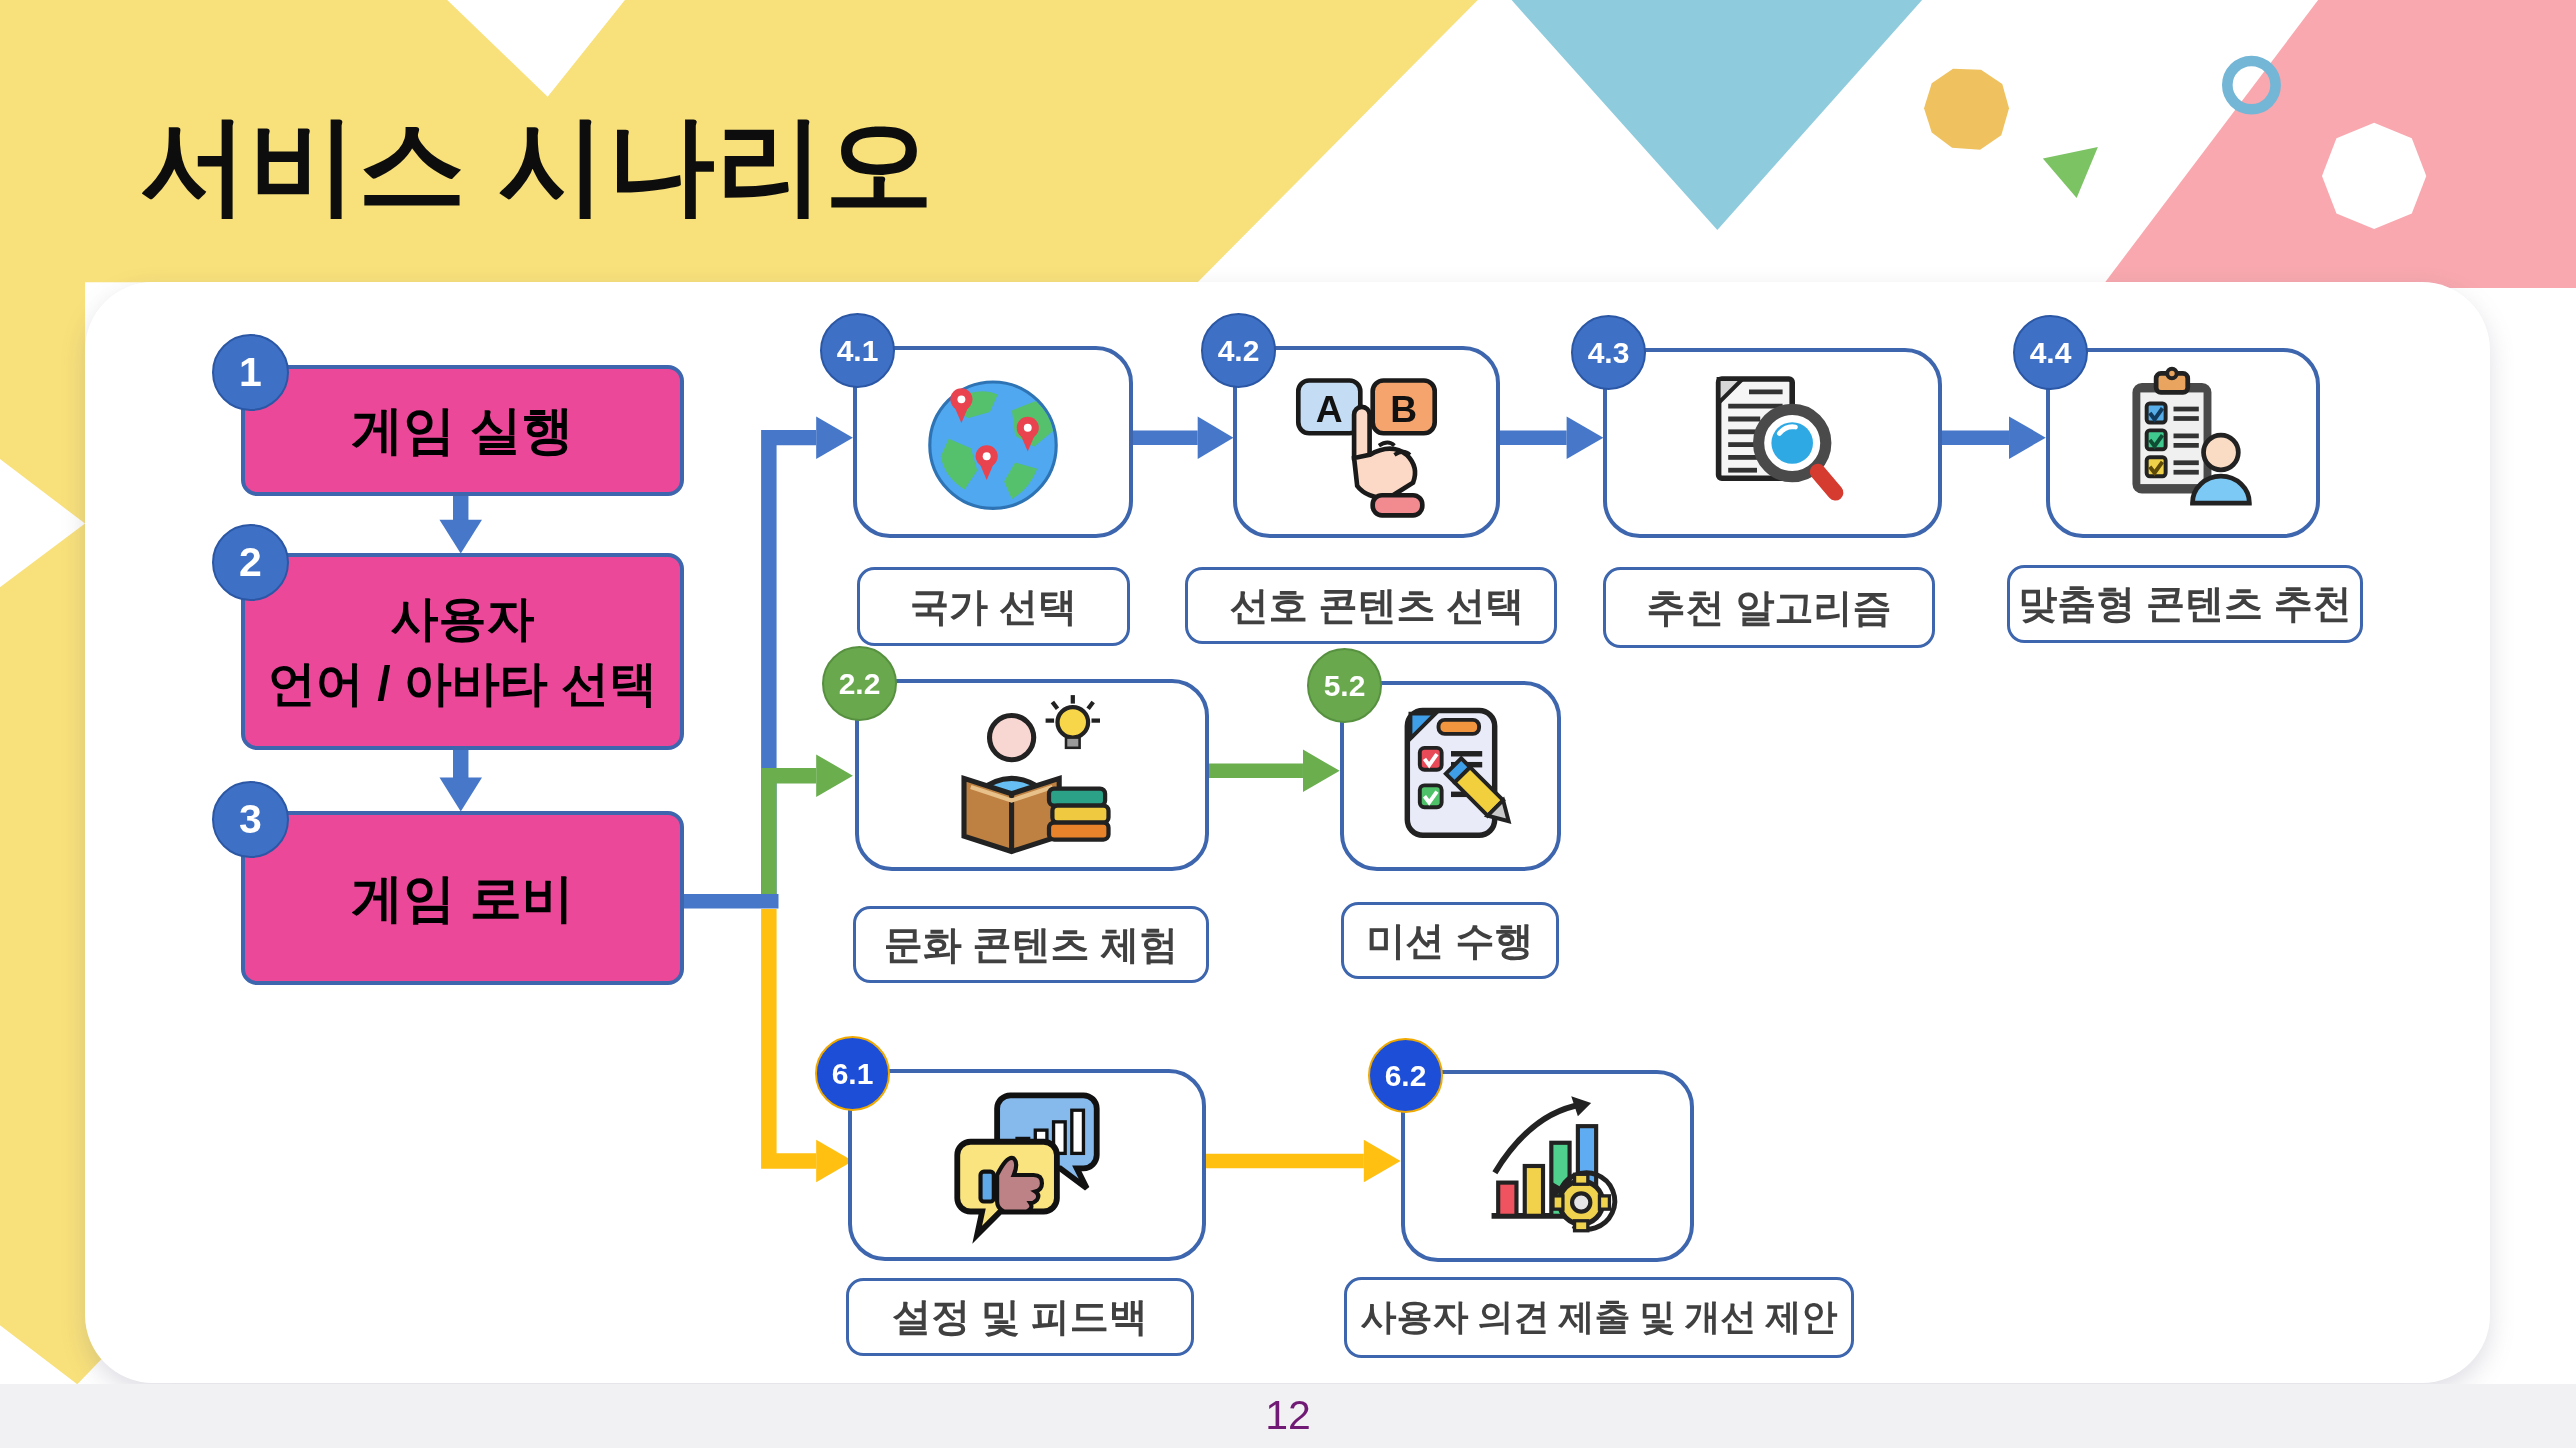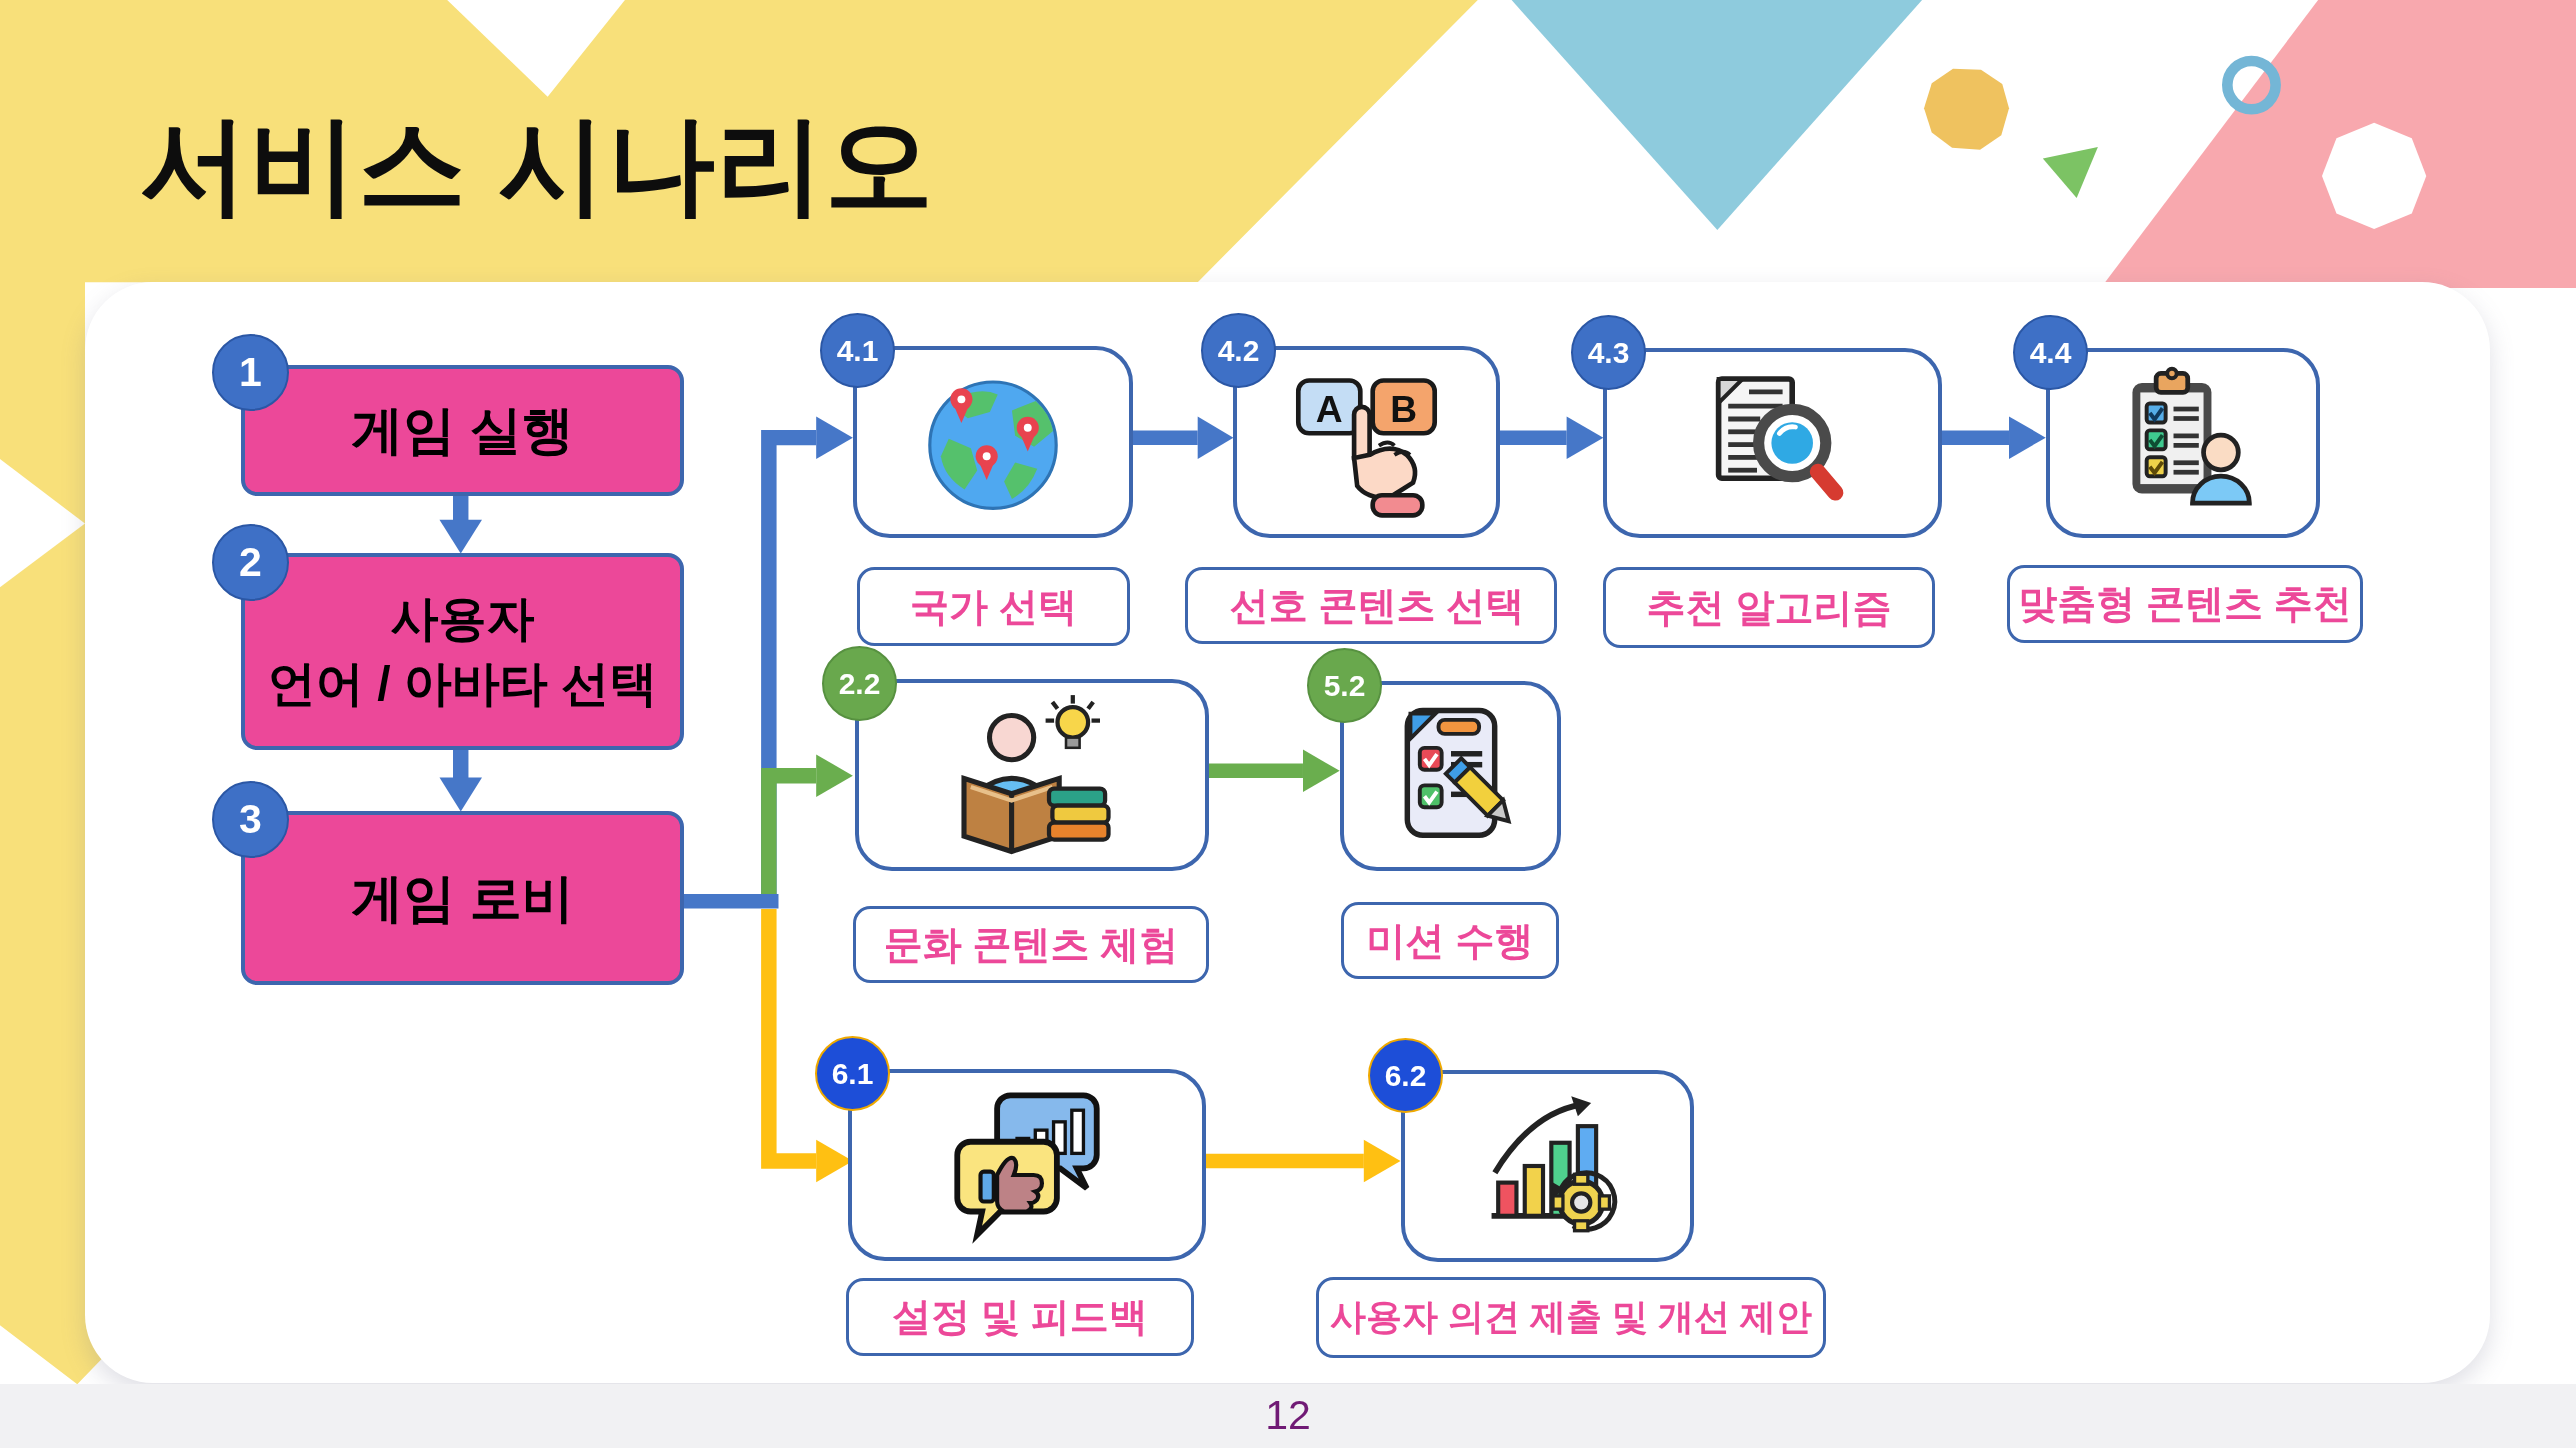--- a/index.html
+++ b/index.html
@@ -10,21 +10,21 @@
   .slide-title{position:absolute;left:140px;top:93px;font-size:108px;font-weight:800;color:#0d0d0d;letter-spacing:1px;white-space:nowrap;}
   
   .card{position:absolute;left:85px;top:282px;width:2405px;height:1101px;background:#ffffff;border-radius:68px;box-shadow:0 9.7px 25px rgba(110,110,135,.22);}
   
   .flow-box{position:absolute;background:#ec4899;border:4.8px solid #3D66AE;border-radius:16px;display:flex;flex-direction:column;align-items:center;justify-content:center;text-align:center;color:#000;font-weight:700;}
   .flow-box .l1{font-size:52px;line-height:1.35;white-space:nowrap;}
   .flow-box .l2{font-size:48px;line-height:1.35;white-space:nowrap;}
   
   .icon-box{position:absolute;background:#fff;border:4.8px solid #3D66AE;border-radius:37px;display:flex;align-items:center;justify-content:center;}
   
-  .cap-box{position:absolute;background:#fff;border:3.9px solid #3D66AE;border-radius:17.4px;display:flex;align-items:center;justify-content:center;font-weight:700;color:#ec4899;font-size:39px;white-space:nowrap;}
+  .cap-box{position:absolute;background:#fff;border:3.9px solid #3D66AE;border-radius:17.4px;display:flex;align-items:center;justify-content:center;font-weight:700;color:#404040;font-size:39px;white-space:nowrap;}
   .cap-box.small{font-size:36px;}
   
   .badge{position:absolute;border-radius:50%;display:flex;align-items:center;justify-content:center;color:#fff;font-weight:800;z-index:6;}
   .badge.big{width:73px;height:73px;font-size:41px;}
   .badge.sub{width:71px;height:71px;font-size:30px;}
   .badge.blue{background:#3E70C6;border:2.9px solid #2B57A5;}
   .badge.green{background:#69A84D;border:2.9px solid #579140;}
   .badge.yellow{background:#1d4ed8;border:2.9px solid #EFA900;}
   
   .bottom-strip{position:absolute;left:0;top:1384px;width:2576px;height:65px;background:#f1f1f3;}
@@ -308,21 +308,21 @@
           <rect x="53" y="68" width="6" height="8"></rect>
             <rect x="81" y="68" width="6" height="8"></rect>
         </g>
         <circle cx="70" cy="72" r="5.5" fill="#E6E6E6" stroke="#222" stroke-width="2.5"></circle>
       </g>
     </svg>
   </div>
   <div class="badge sub yellow" style="left:1368px;top:1038px;">
       <span>6.2</span>
     </div>
-  <div class="cap-box small" style="left:1316px;top:1277px;width:504px;height:75px;">
+  <div class="cap-box small" style="left:1344px;top:1277px;width:504px;height:75px;font-family:Liberation Serif, serif;">
       <span>사용자 의견 제출 및 개선 제안</span>
     </div>
 
   <div class="bottom-strip"></div>
   <div class="page-number">12</div>
 
 </div>
 
 
 </body></html>

